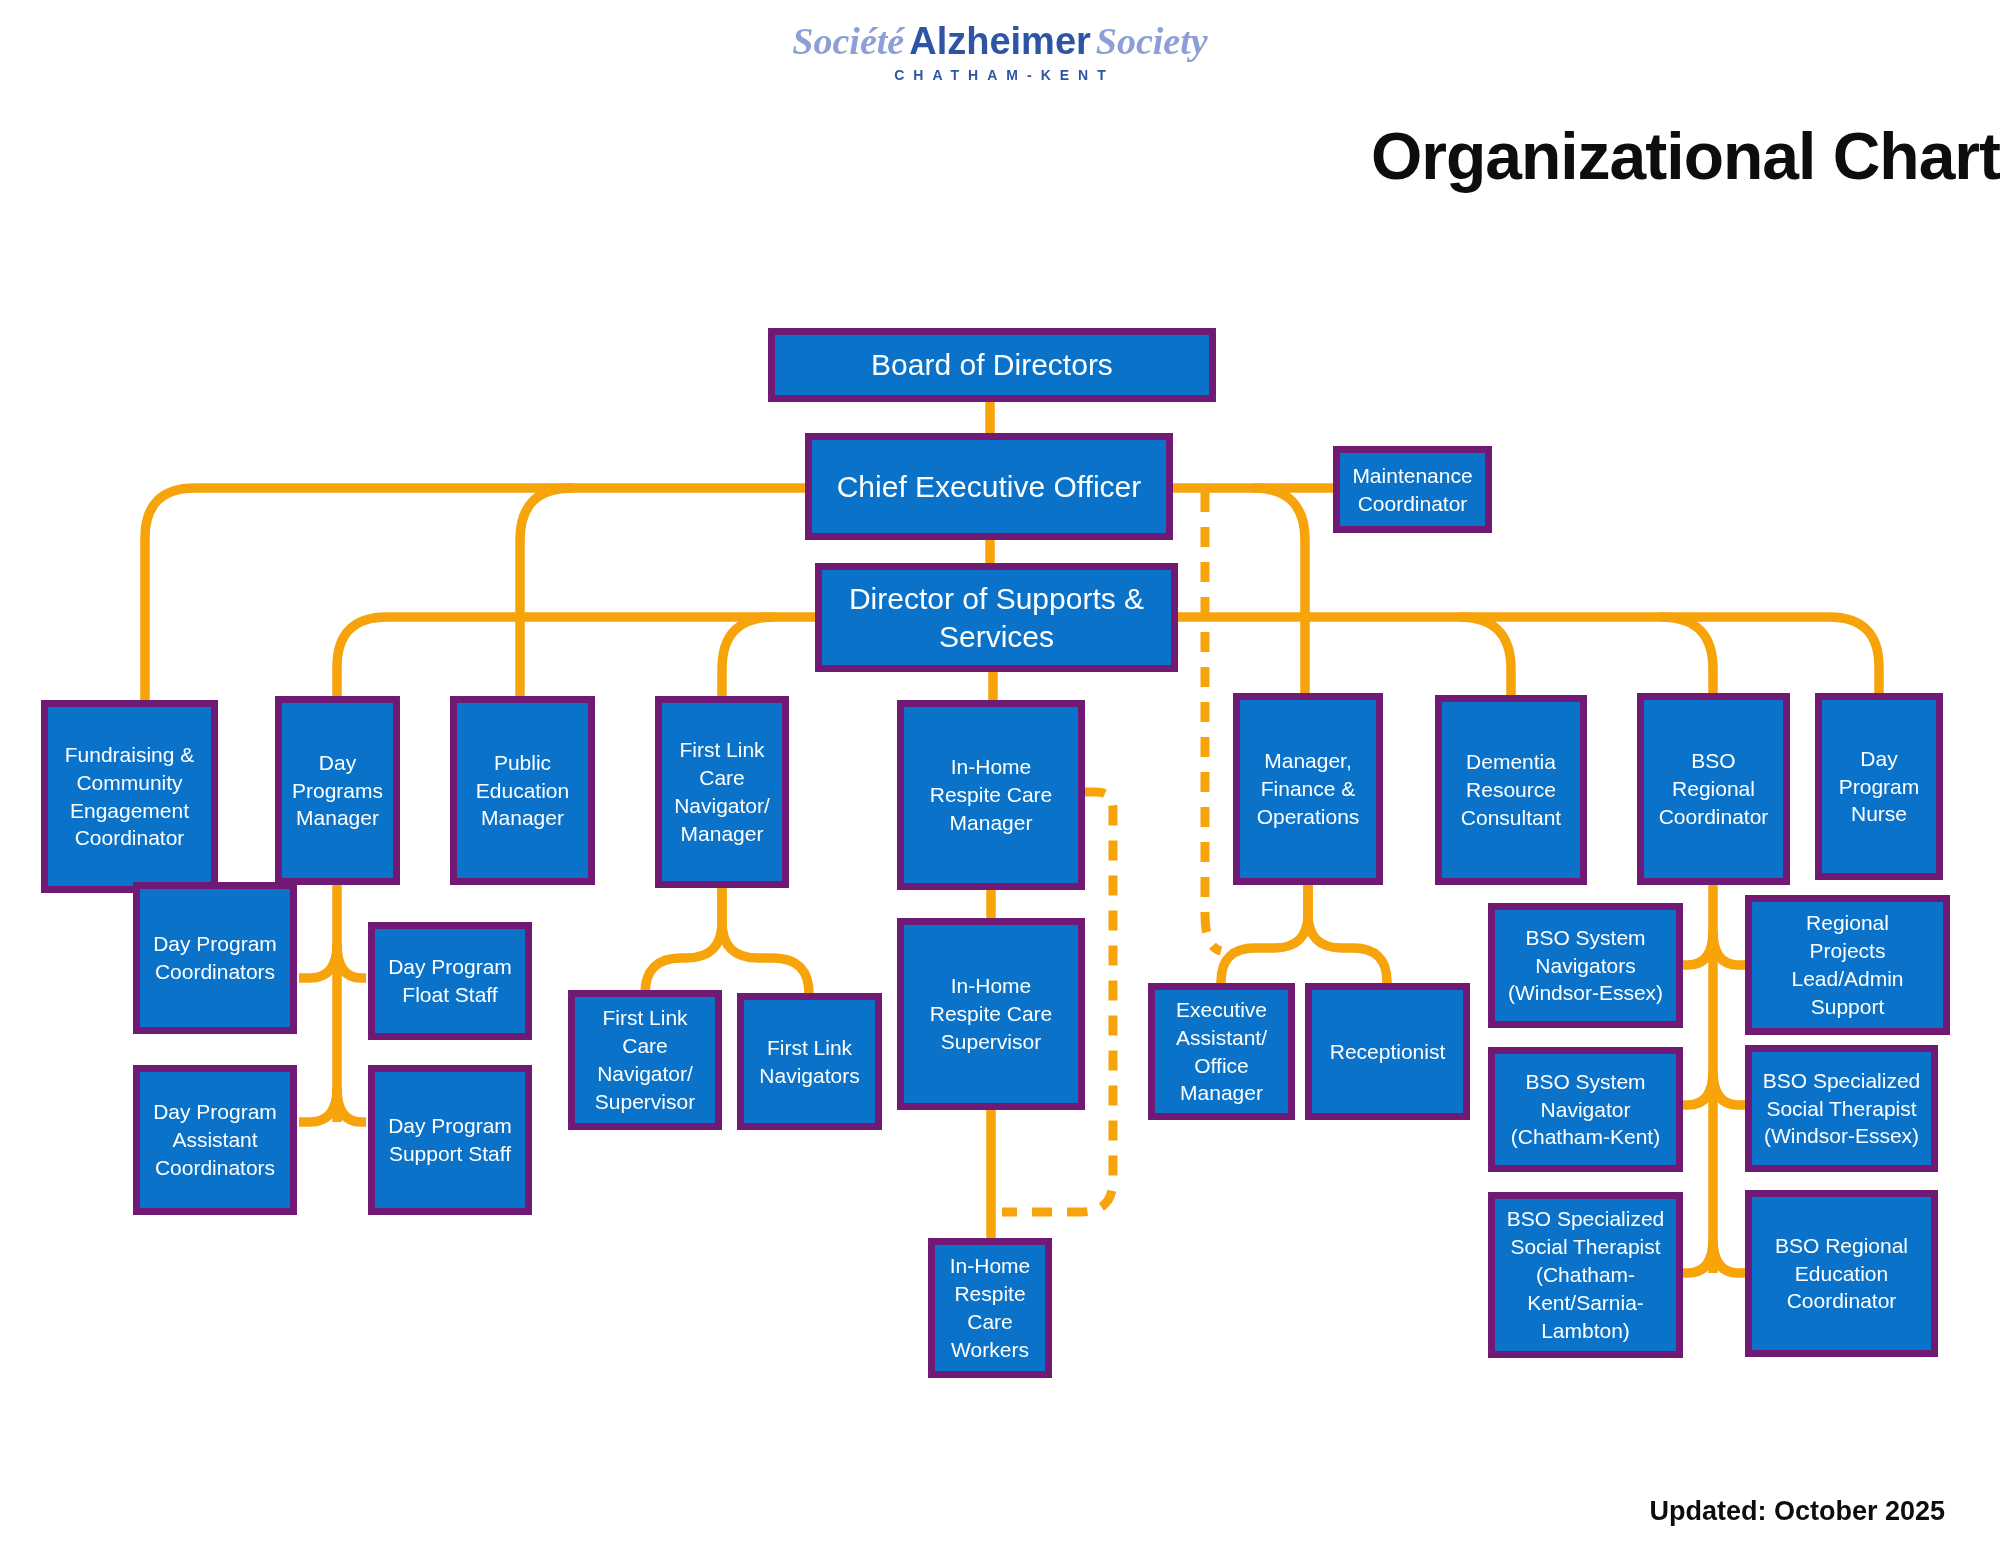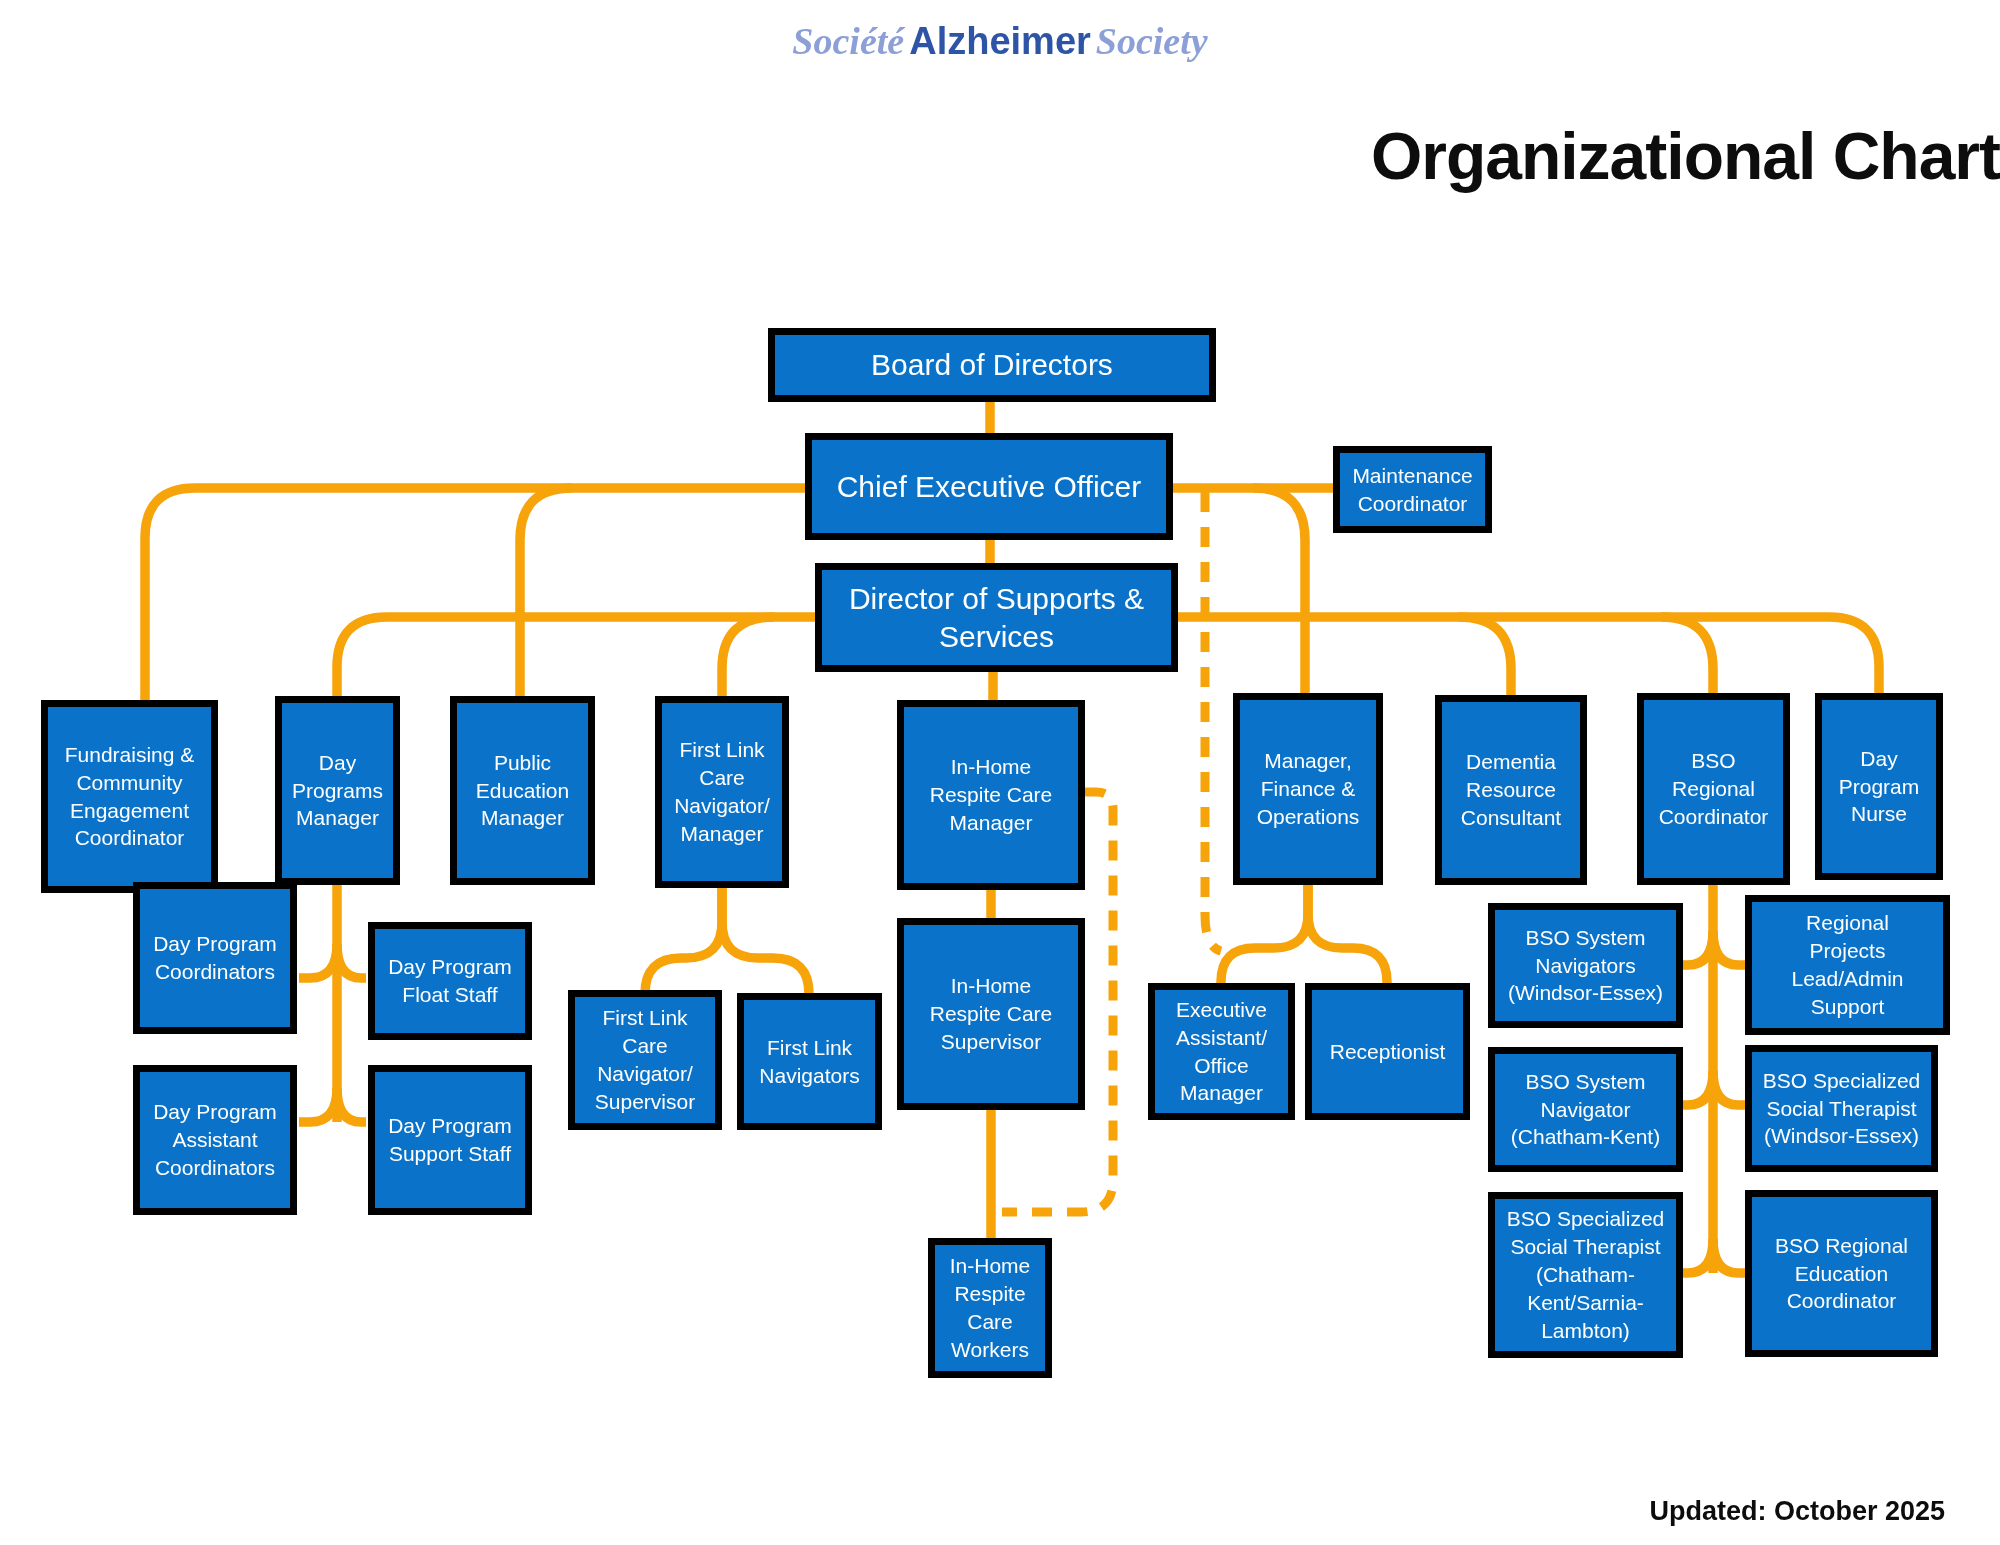--- a/index.html
+++ b/index.html
@@ -14,32 +14,33 @@
   .logo-sub{margin-top:8px;font-size:14px;font-weight:bold;color:#2e55a5;
             letter-spacing:9px;text-indent:9px;}
   .page-title{position:absolute;top:118px;left:0;width:2000px;text-align:right;
               font-size:66px;font-weight:bold;color:#0d0d0d;letter-spacing:-1px;}
   
   svg.wires{position:absolute;left:0;top:0;z-index:1;}
   svg.wires path{stroke:#f7a30a;stroke-width:9.5;fill:none;}
   svg.wires path.dash{stroke-dasharray:20 15;stroke-width:9;}
   
   .node{position:absolute;box-sizing:border-box;z-index:2;
-        background:#0a73c9;border:7px solid #000000;
+        background:#0a73c9;border:7px solid #701a75;
         color:#ffffff;display:flex;align-items:center;justify-content:center;
         text-align:center;font-size:21px;line-height:1.33;padding:6px 10px;}
   .node.lg{font-size:30px;line-height:1.25;}
   .footer-note{position:absolute;top:1496px;right:55px;font-size:27px;
                font-weight:bold;color:#0d0d0d;}
 </style>
 </head>
 <body>
 
 <div class="logo">
   <span class="serif">Société</span><span class="sans">Alzheimer</span><span class="serif">Society</span>
+  <div class="logo-sub">CHATHAM-KENT</div>
 </div>
 
 <div class="page-title">Organizational Chart</div>
 
 <svg class="wires" width="2000" height="1545" viewBox="0 0 2000 1545">
 
   <path d="M 990 402 L 990 435"></path>
 
   <path d="M 990 538 L 990 565"></path>
 

